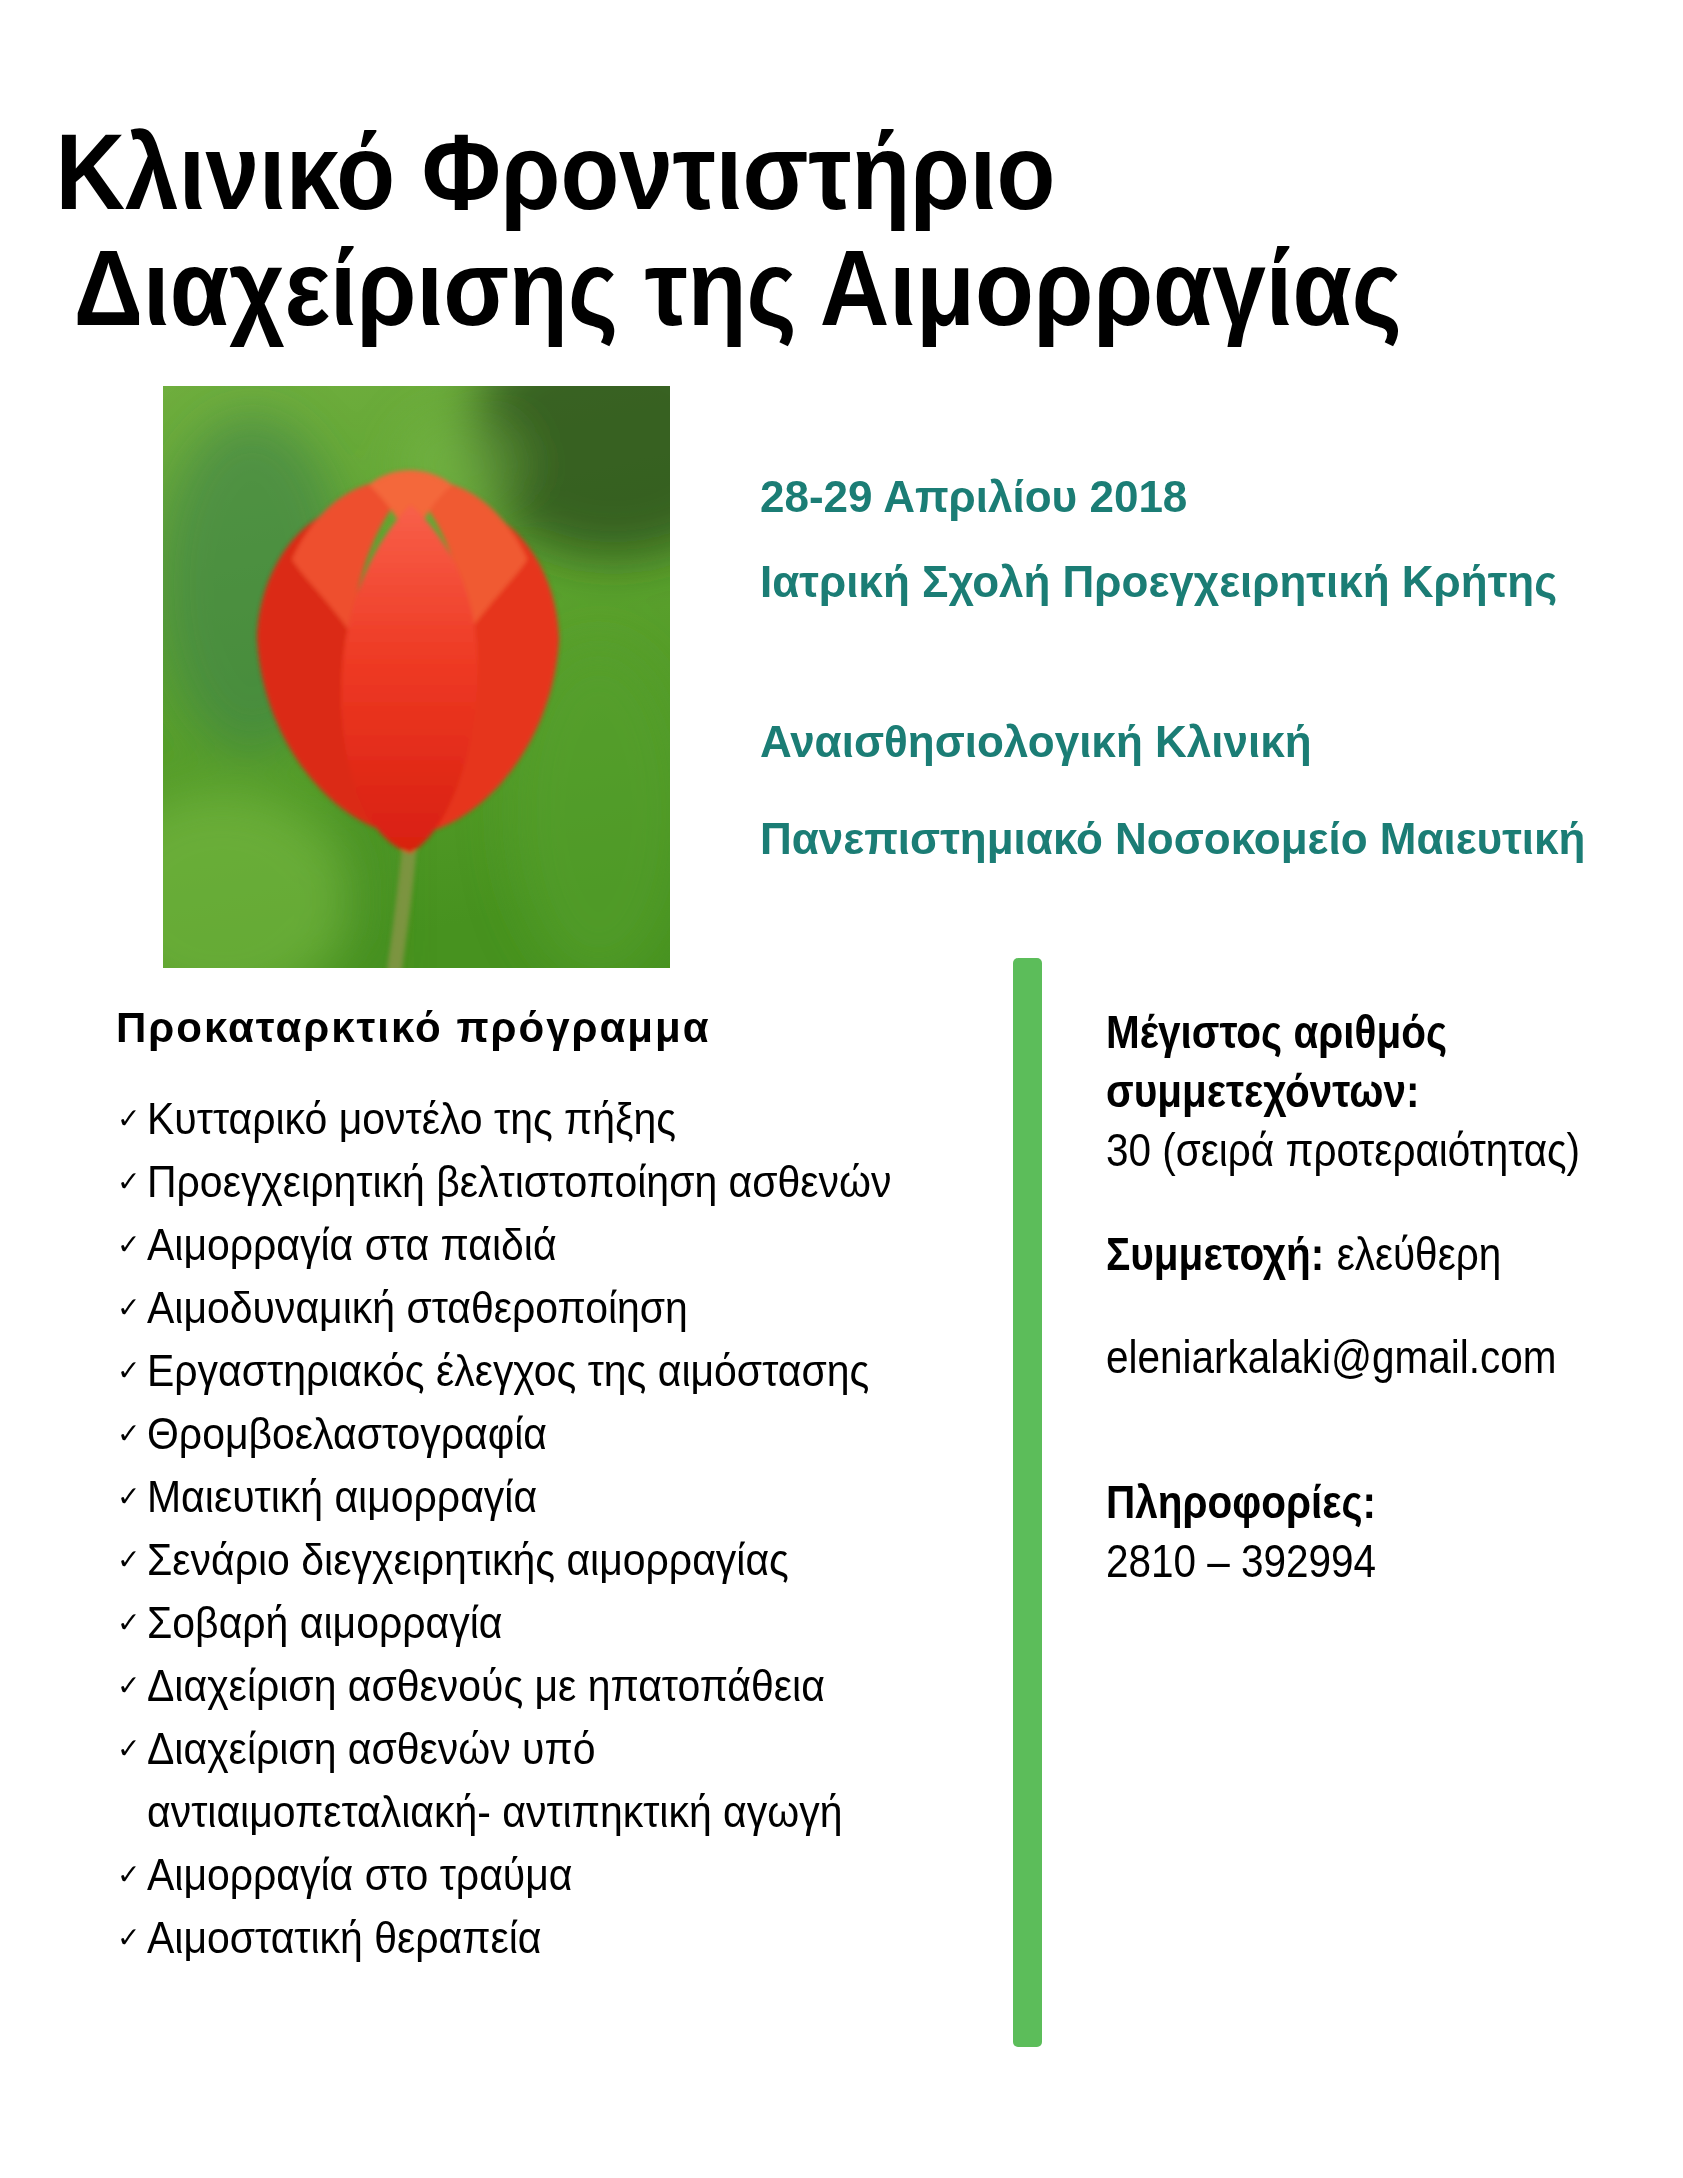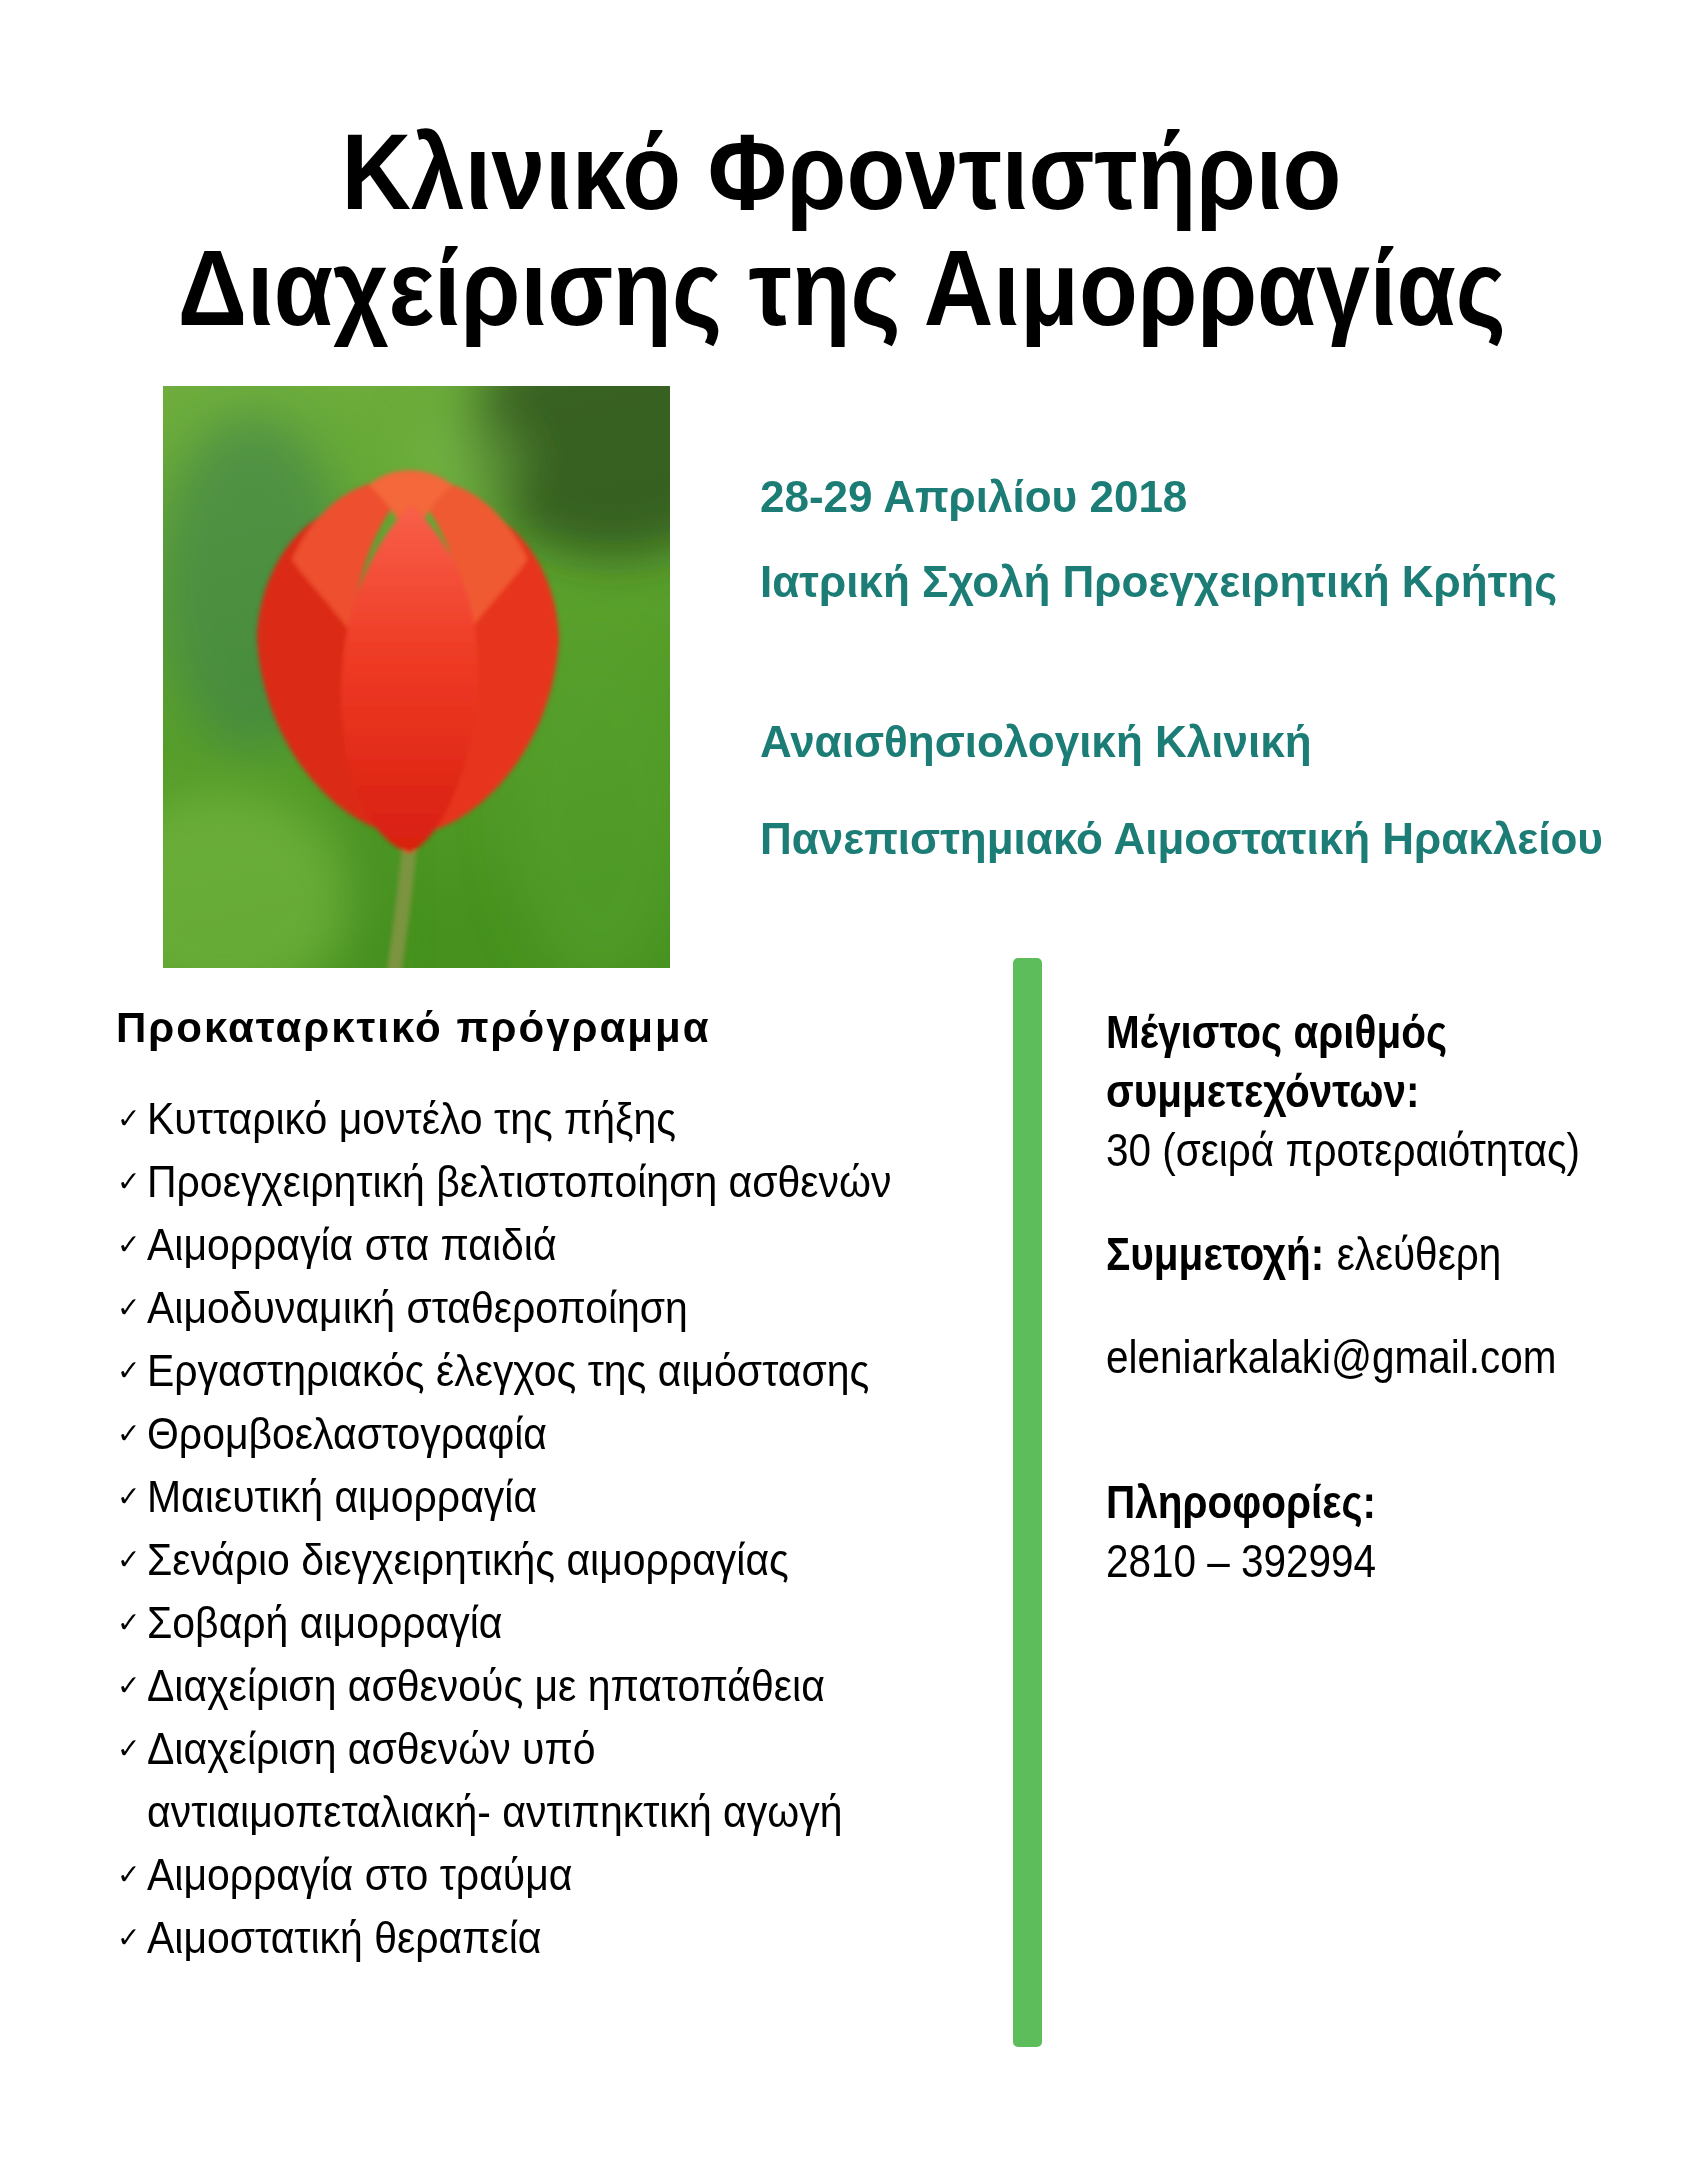--- a/index.html
+++ b/index.html
@@ -4,21 +4,21 @@
 <style>
   html,body{margin:0;padding:0;background:#ffffff;}
   .page{
     position:relative;width:1683px;height:2178px;background:var(--bg,#fff);
     font-family:"Liberation Sans","DejaVu Sans",sans-serif;color:var(--ink,#000);
     overflow:hidden;
   }
   
   .title{
     position:absolute;top:114px;left:0;width:100%;
-    text-align:center;font-weight:bold;font-size:107px;line-height:116px;
+    text-align:left;font-weight:bold;font-size:107px;line-height:116px;
   }
   .sqz{display:inline-block;transform:scaleX(.9);transform-origin:50% 50%;white-space:nowrap;}
   
   .photo{position:absolute;left:163px;top:386px;width:507px;height:582px;}
   .photo svg{display:block;width:100%;height:100%;}
   
   .teal{
     position:absolute;left:760px;font-size:44px;font-weight:bold;
     color:var(--teal,#1b7d75);line-height:1;white-space:nowrap;
   }
@@ -89,21 +89,21 @@
         <path d="M368,175 C338,110 283,85 248,100 C283,135 302,190 308,250 C333,215 358,192 368,175 Z" fill="#f05a33"></path>
         <path d="M208,100 C230,80 268,80 292,100 C270,120 258,140 252,165 C240,135 224,115 208,100 Z" fill="#f4683a"></path>
         <path d="M250,120 C185,185 165,300 190,395 C205,445 232,468 250,472 C278,455 305,405 315,330 C327,235 300,165 250,120 Z" fill="url(#pet)"></path>
       </g>
     </svg>
   </div>
 
   <div class="teal t1">28-29 Απριλίου 2018</div>
   <div class="teal t2">Ιατρική Σχολή Προεγχειρητική Κρήτης</div>
   <div class="teal t3">Αναισθησιολογική Κλινική</div>
-  <div class="teal t4">Πανεπιστημιακό Αιμοστατική Ηρακλείου</div>
+  <div class="teal t4">Πανεπιστημιακό Νοσοκομείο Μαιευτική</div>
 
   <div class="prog-head">Προκαταρκτικό πρόγραμμα</div>
   <ul class="prog-list">
       <li>
         <span class="chk">✓</span>
         <span class="itx">Κυτταρικό μοντέλο της πήξης</span>
       </li>
       <li>
         <span class="chk">✓</span>
         <span class="itx">Προεγχειρητική βελτιστοποίηση ασθενών</span>

